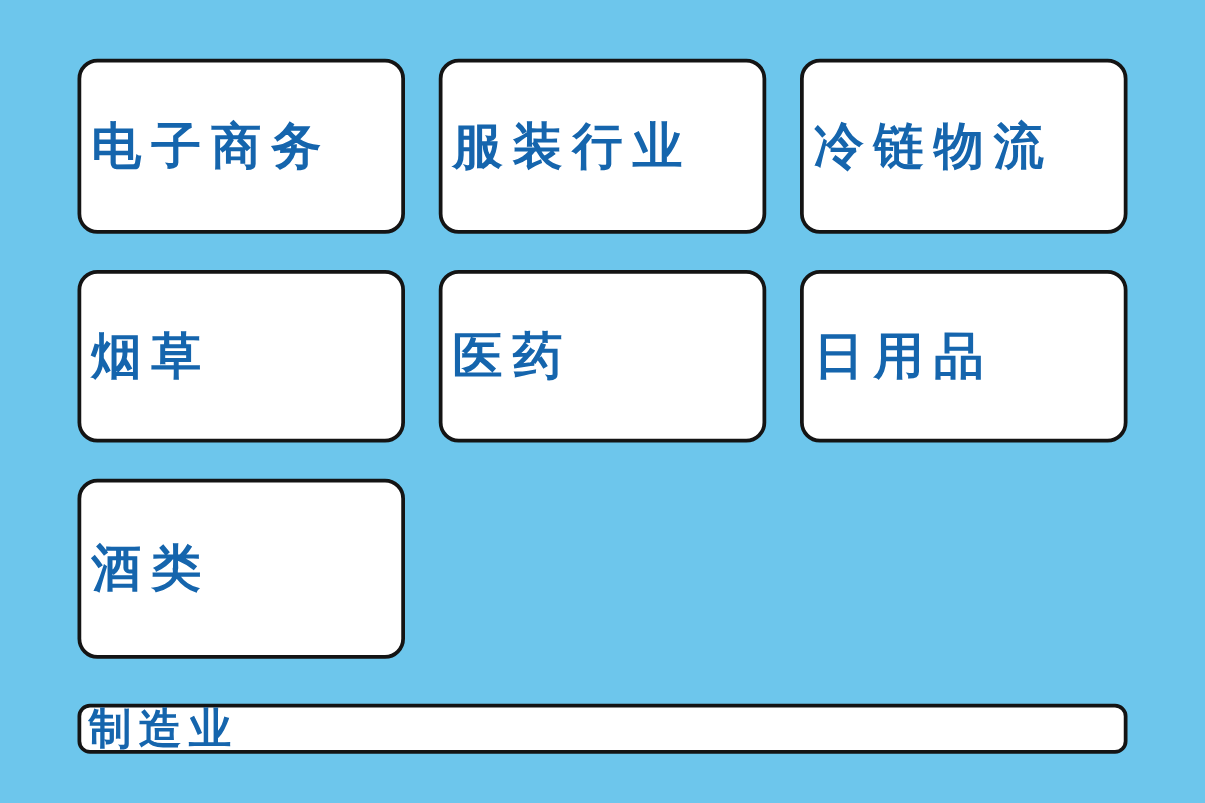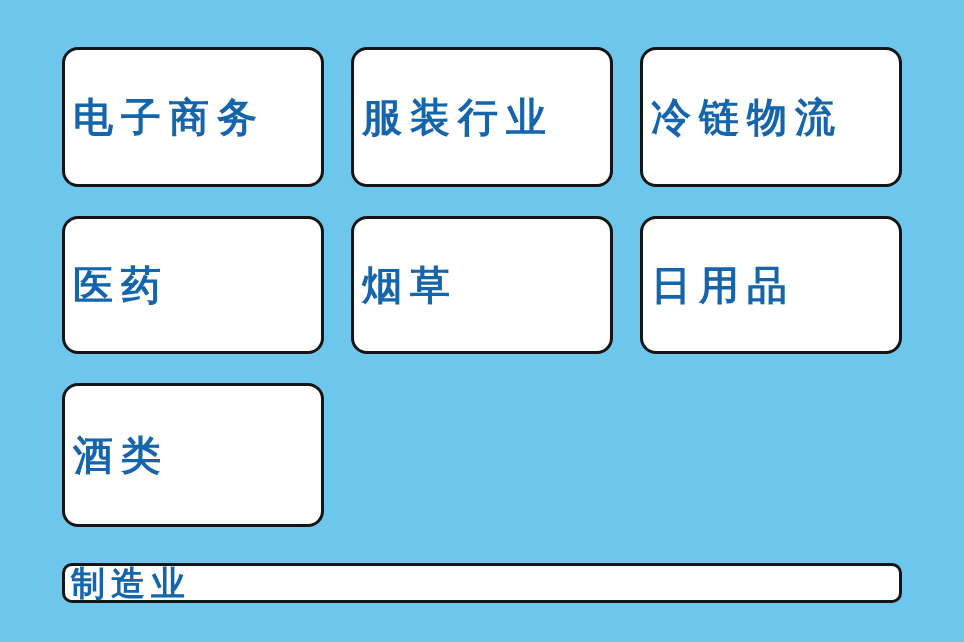--- a/index.html
+++ b/index.html
@@ -72,24 +72,24 @@
     <div class="card">
       <span class="card-label">电子商务</span>
     </div>
     <div class="card">
       <span class="card-label">服装行业</span>
     </div>
     <div class="card">
       <span class="card-label">冷链物流</span>
     </div>
     <div class="card">
-      <span class="card-label">医药</span>
+      <span class="card-label">烟草</span>
     </div>
     <div class="card">
-      <span class="card-label">烟草</span>
+      <span class="card-label">医药</span>
     </div>
     <div class="card">
       <span class="card-label">日用品</span>
     </div>
     <div class="card">
       <span class="card-label">酒类</span>
     </div>
   </div>
   <div class="bar">
     <span class="bar-label">制造业</span>

